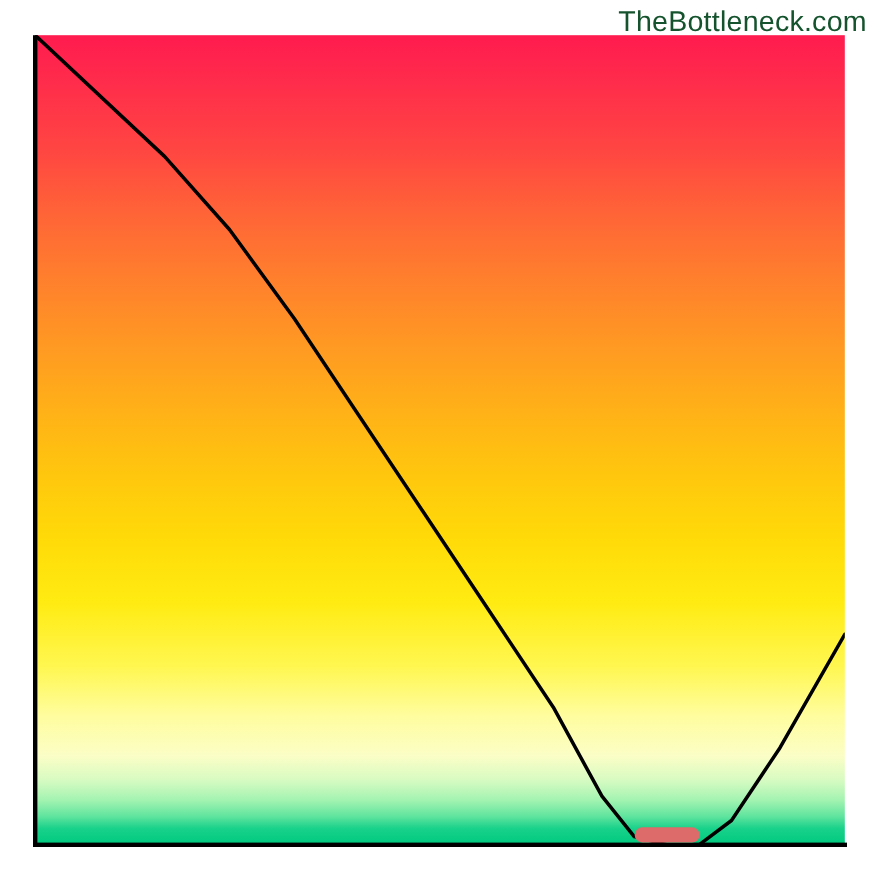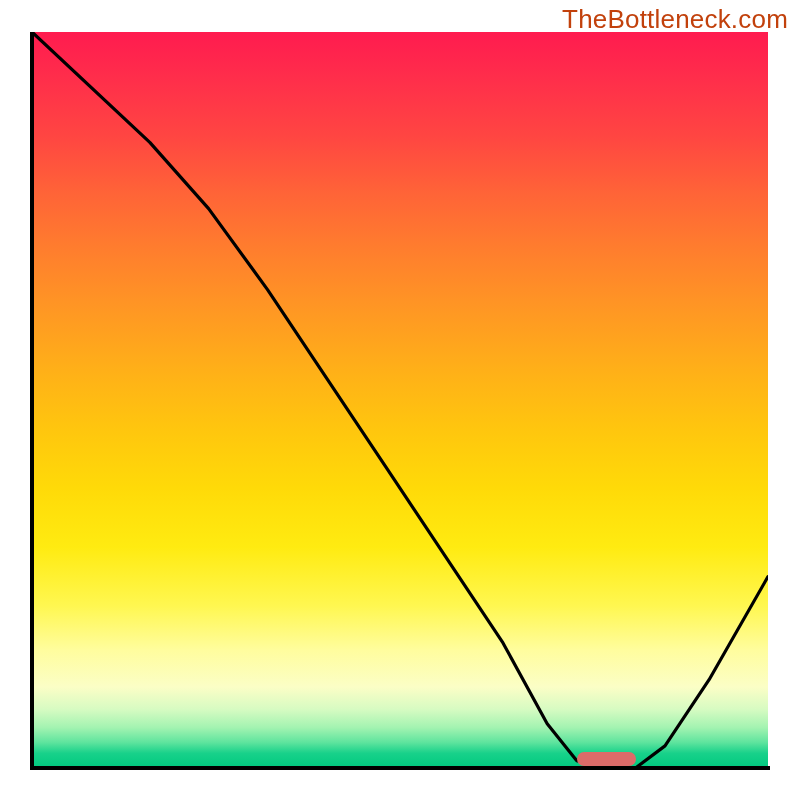--- a/index.html
+++ b/index.html
@@ -8,21 +8,21 @@
     position: relative;
     width: 800px;
     height: 800px;
   }
   .watermark {
     position: absolute;
     top: 4px;
     right: 12px;
     font-family: Arial, Helvetica, sans-serif;
     font-size: 26px;
-    color: #c2410c;
+    color: #14532d;
     font-weight: 400;
     letter-spacing: 0.2px;
     z-index: 10;
   }
   .plot-area {
     position: absolute;
     left: 32px;
     top: 32px;
     width: 736px;
     height: 736px;

